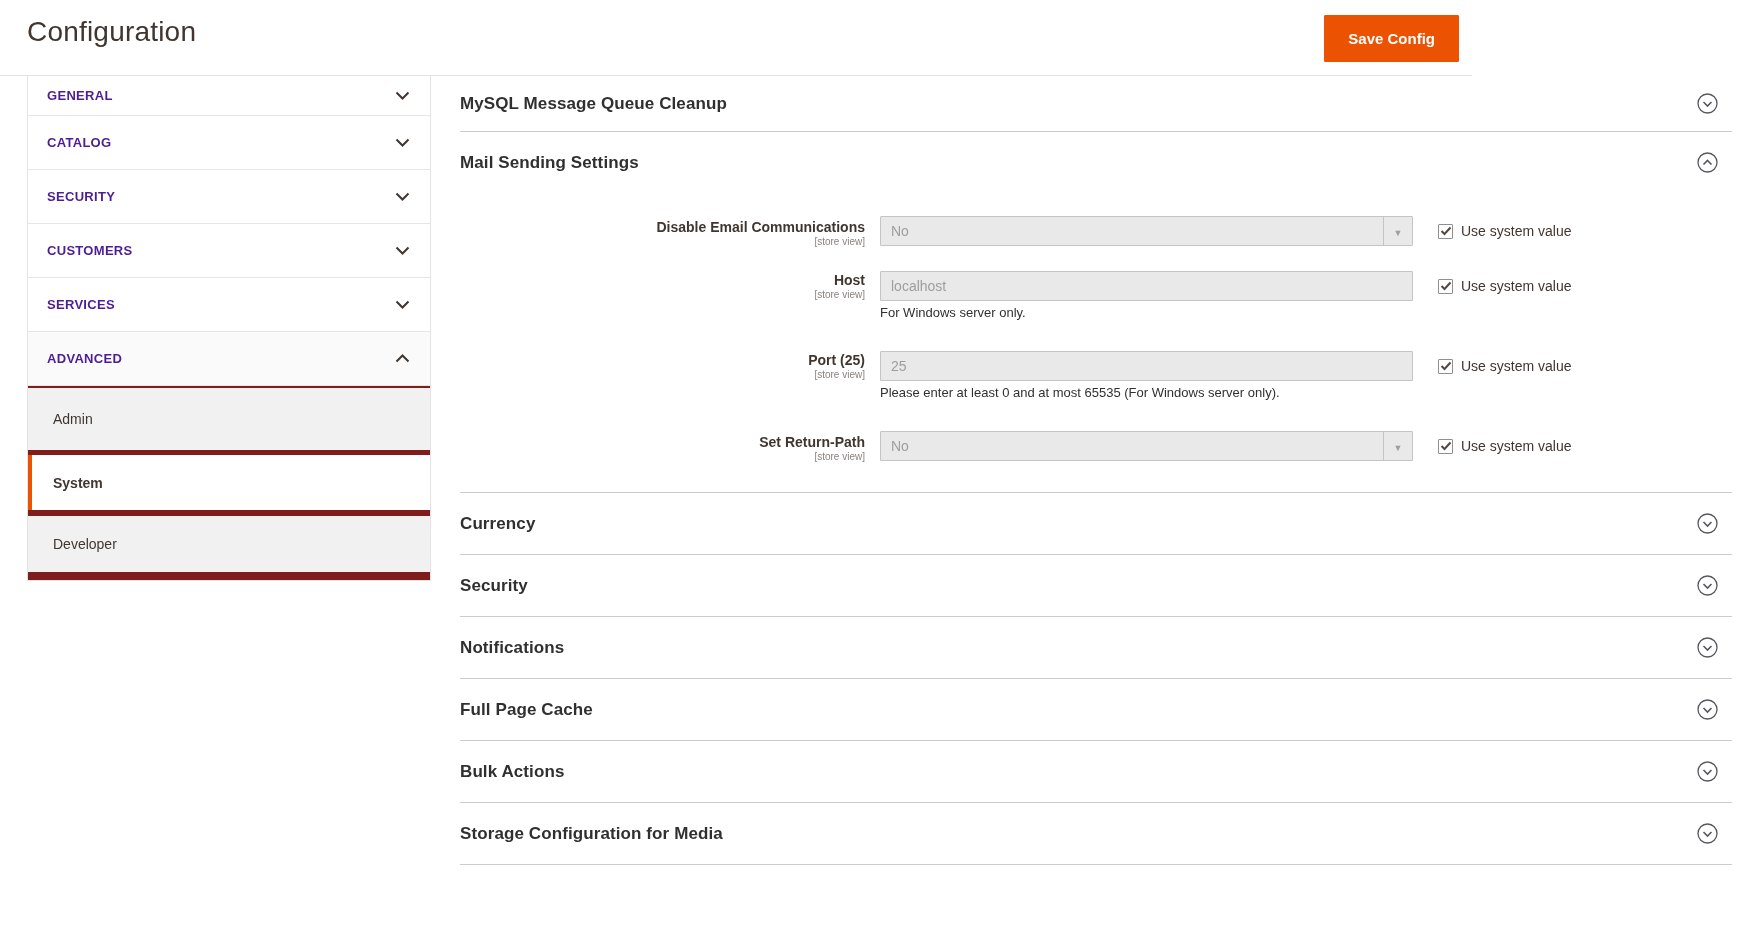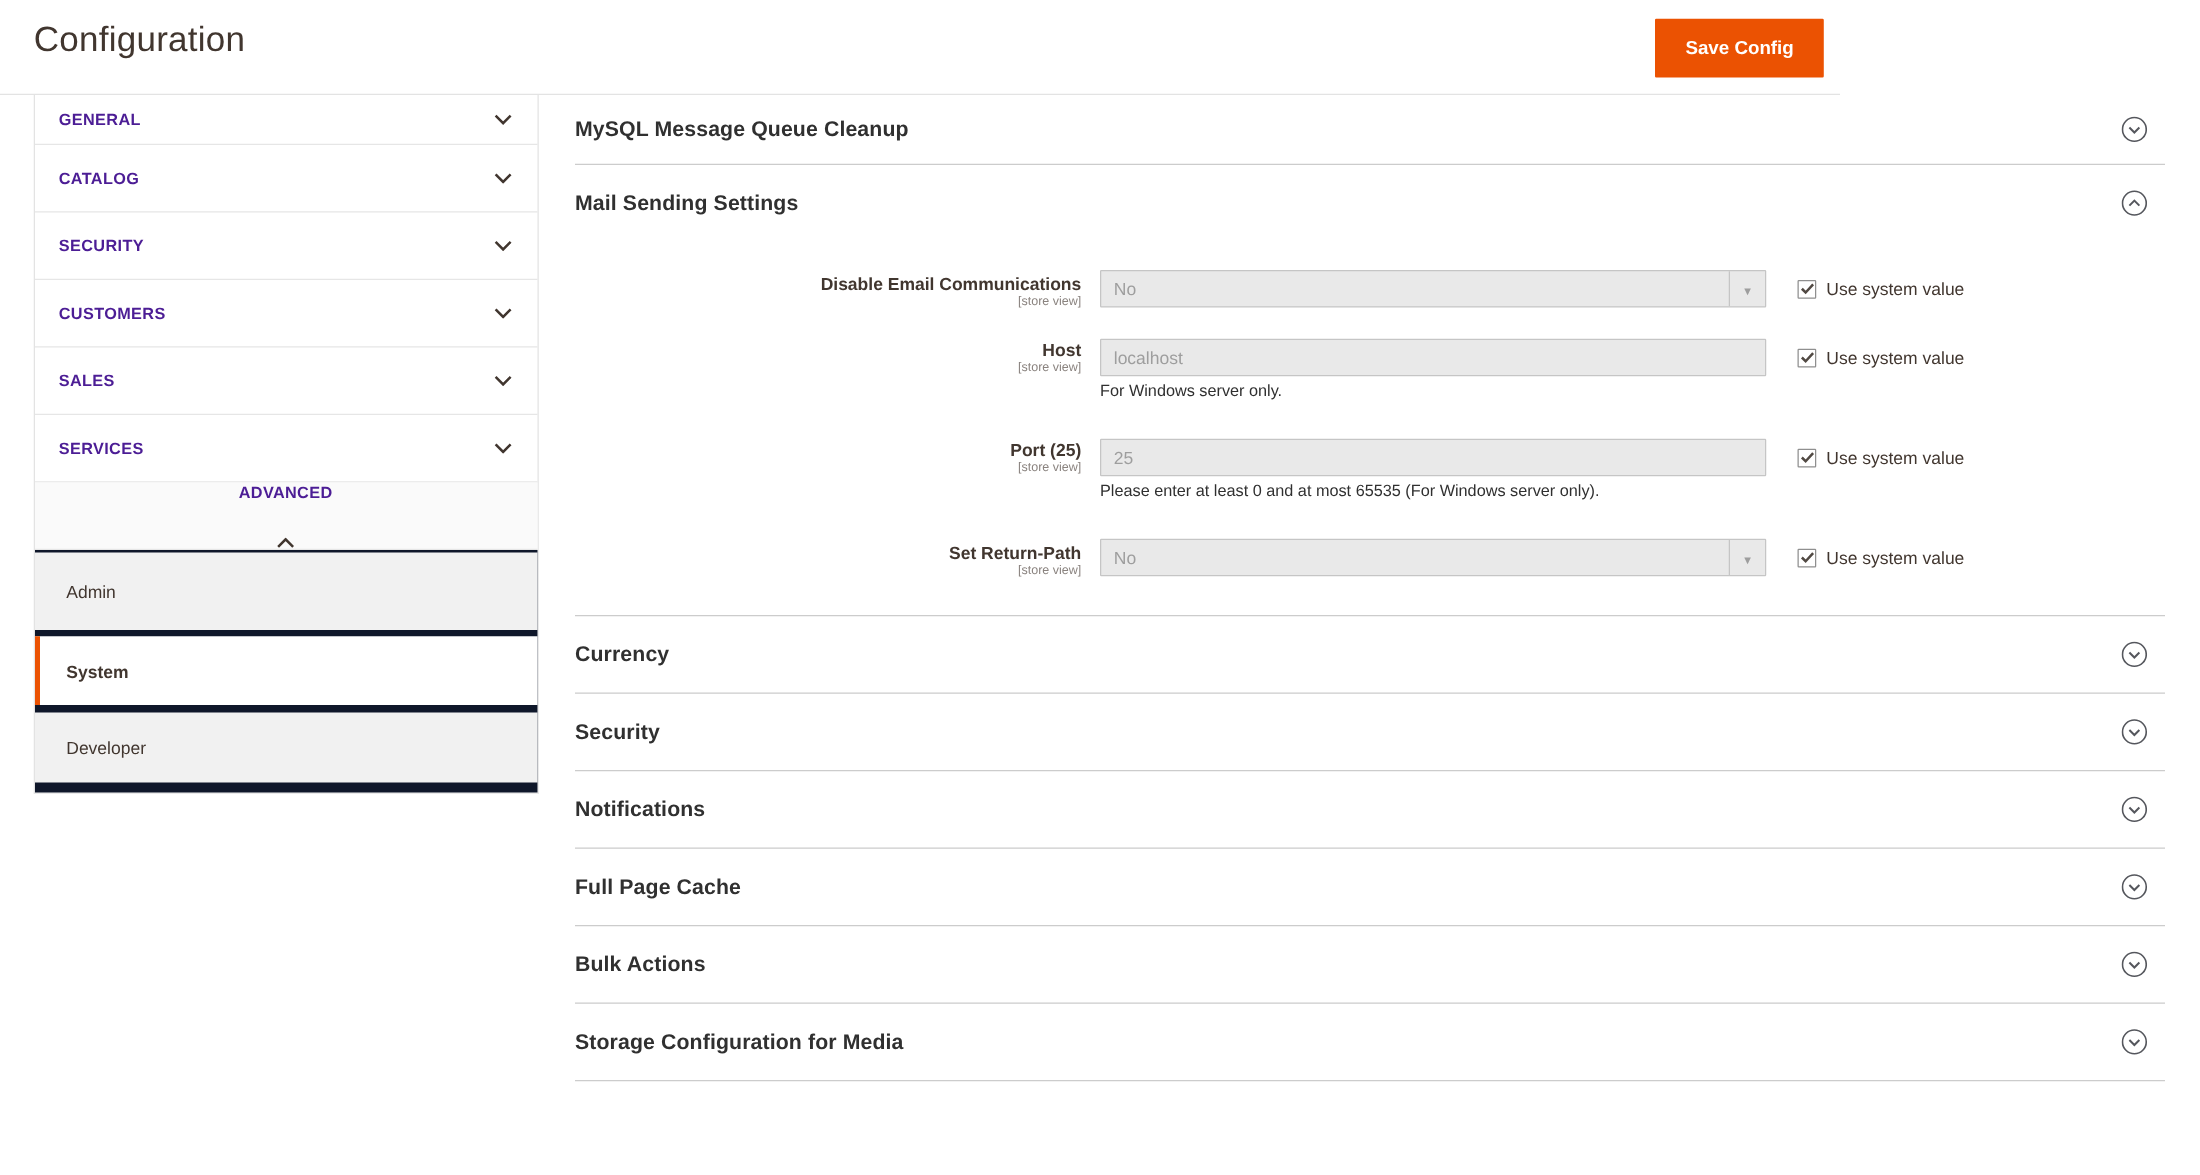--- a/index.html
+++ b/index.html
@@ -7,23 +7,23 @@
 
   
   .app-header { position:absolute; top:0; left:0; width:1472px; height:76px; background:#fff; border-bottom:1px solid #e3e3e3; }
   .page-title { position:absolute; left:27px; top:16px; font-size:28px; font-weight:400; color:#41362f; letter-spacing:.2px; }
   .save-btn { position:absolute; right:13px; top:15px; height:47px; padding:0 23px; background:#eb5202; border:1px solid #eb5202; border-radius:1px; color:#fff; font-size:15px; font-weight:700; font-family:inherit; cursor:pointer; }
 
   
   .sidebar { position:absolute; left:27px; top:76px; width:404px; background:#fff; border:1px solid #e3e3e3; border-top:none; }
   .nav-item { display:flex; align-items:center; justify-content:space-between; padding:0 20px 0 19px; height:54px; border-bottom:1px solid #e6e6e6; font-size:13px; font-weight:700; color:#4c1d95; letter-spacing:.3px; cursor:pointer; }
   .nav-item.first { height:40px; }
-  .nav-item.expanded { background:#fafafa;flex-direction:column; }
+  .nav-item.expanded { background:#fafafa; }
   .chev svg { display:block; }
-  .sub-list { padding:2px 0 8px 0; background:#0f172a; }
+  .sub-list { padding:2px 0 8px 0; background:#7f1d1d; }
   .sub-item { height:62px; margin:0 0 5px 0; background:#f1f1f1; display:flex; align-items:center; padding-left:25px; font-size:14px; color:#41362f; cursor:pointer; }
   .sub-item.mid { height:55px; margin-bottom:6px; }
   .sub-item.active { background:#fff; border-left:4px solid #eb5202; padding-left:21px; font-weight:700; height:55px; }
   .sub-item.last { height:56px; margin-bottom:0;align-items:center; }
 
   
   .main { position:absolute; left:460px; top:76px; width:1272px; }
   .sec-row { display:flex; align-items:center; justify-content:space-between; padding-right:14px; cursor:pointer; }
   .sec-title { font-size:17px; font-weight:700; color:#303030; letter-spacing:.1px; }
   .row-top { position:absolute; top:0; left:0; width:100%; height:56px; border-bottom:1px solid #ccc; }
@@ -81,28 +81,20 @@
   </div>
   <div class="nav-item">
     <span>CUSTOMERS</span>
     <span class="chev">
         <svg width="15" height="9" viewBox="0 0 15 9">
           <polyline points="1.5,1.5 7.5,7.5 13.5,1.5" fill="none" stroke="#41362f" stroke-width="2"></polyline>
         </svg>
       </span>
   </div>
   <div class="nav-item">
-    <span>SALES</span>
-    <span class="chev">
-        <svg width="15" height="9" viewBox="0 0 15 9">
-          <polyline points="1.5,1.5 7.5,7.5 13.5,1.5" fill="none" stroke="#41362f" stroke-width="2"></polyline>
-        </svg>
-      </span>
-  </div>
-  <div class="nav-item">
     <span>SERVICES</span>
     <span class="chev">
         <svg width="15" height="9" viewBox="0 0 15 9">
           <polyline points="1.5,1.5 7.5,7.5 13.5,1.5" fill="none" stroke="#41362f" stroke-width="2"></polyline>
         </svg>
       </span>
   </div>
   <div class="nav-item expanded">
     <span>ADVANCED</span>
     <span class="chev">

